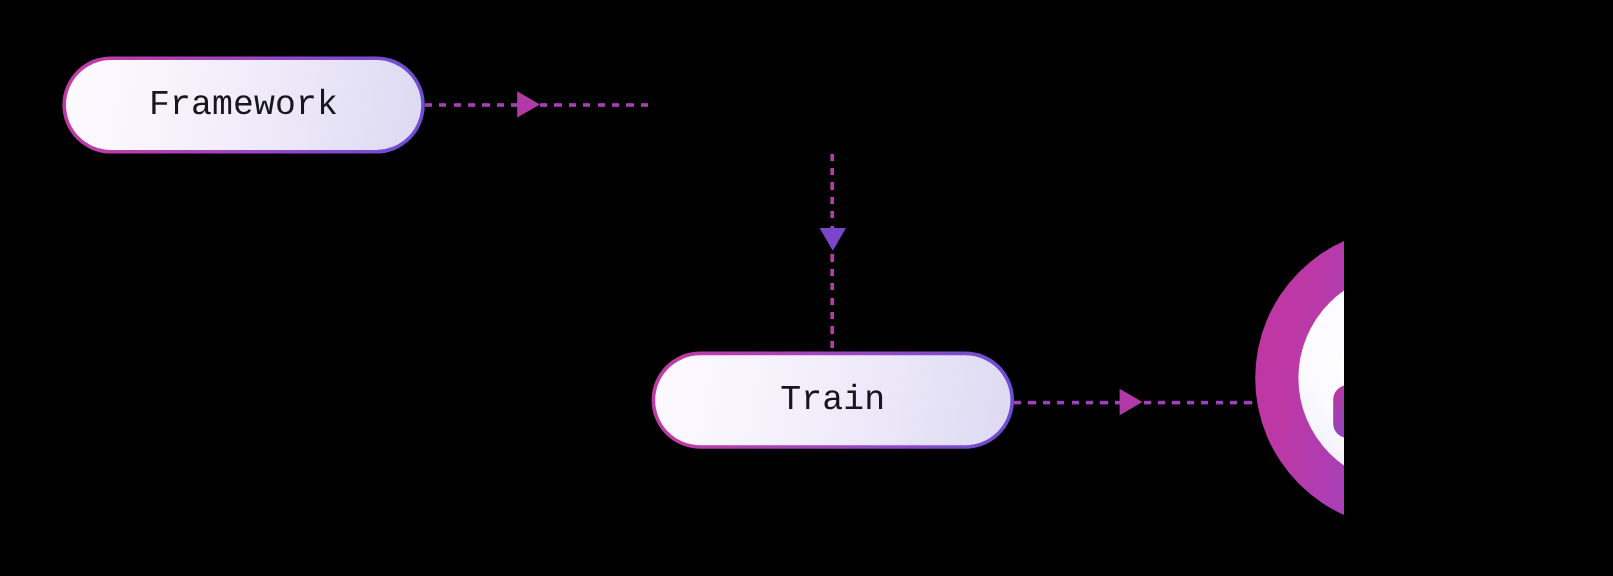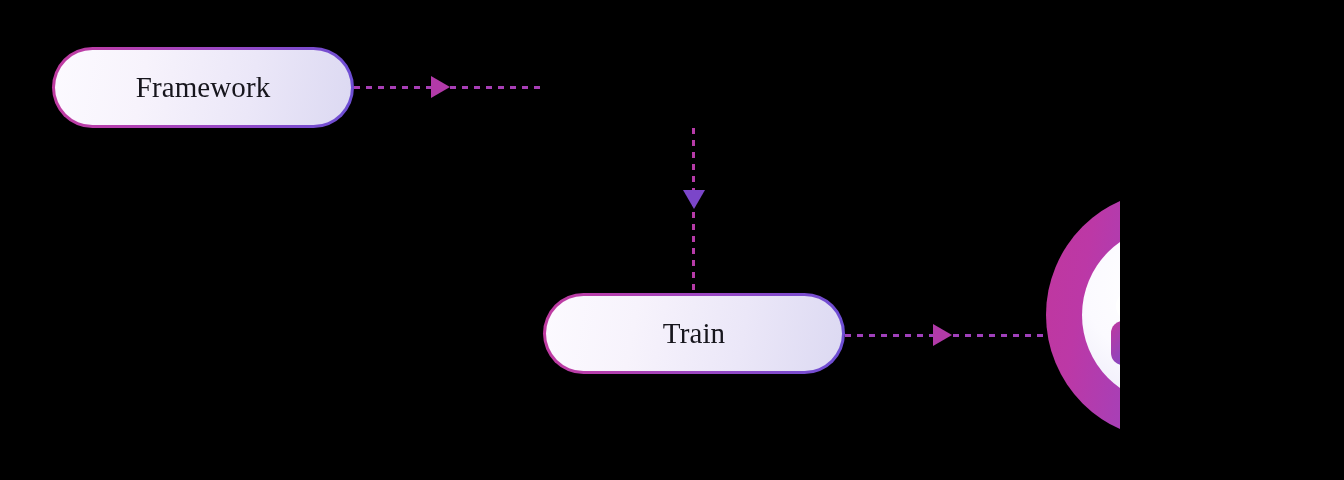--- a/index.html
+++ b/index.html
@@ -6,21 +6,21 @@
     margin: 0;
     padding: 0;
     background: #000000;
   }
   #stage {
     position: relative;
     width: 1120px;
     height: 480px;
     background: #000000;
     overflow: hidden;
-    font-family: Liberation Serif, serif;
+    font-family: Liberation Mono, monospace;
   }
 
   
   .node {
     position: absolute;
     border-radius: 999px;
     padding: 3px;                 
     background: linear-gradient(95deg, #c03ba0 0%, #b53fae 22%, #9a48c4 55%, #6b4ed4 100%);
     box-sizing: border-box;
   }

